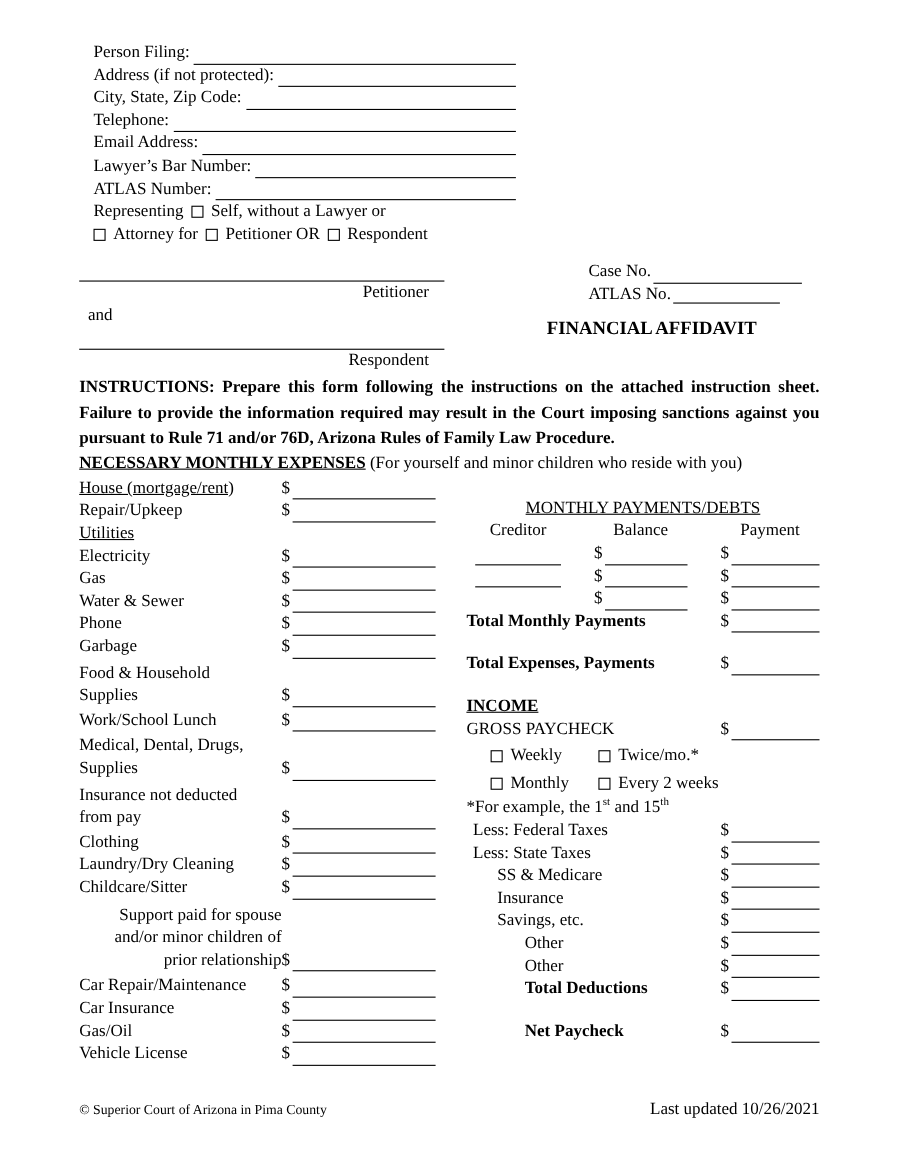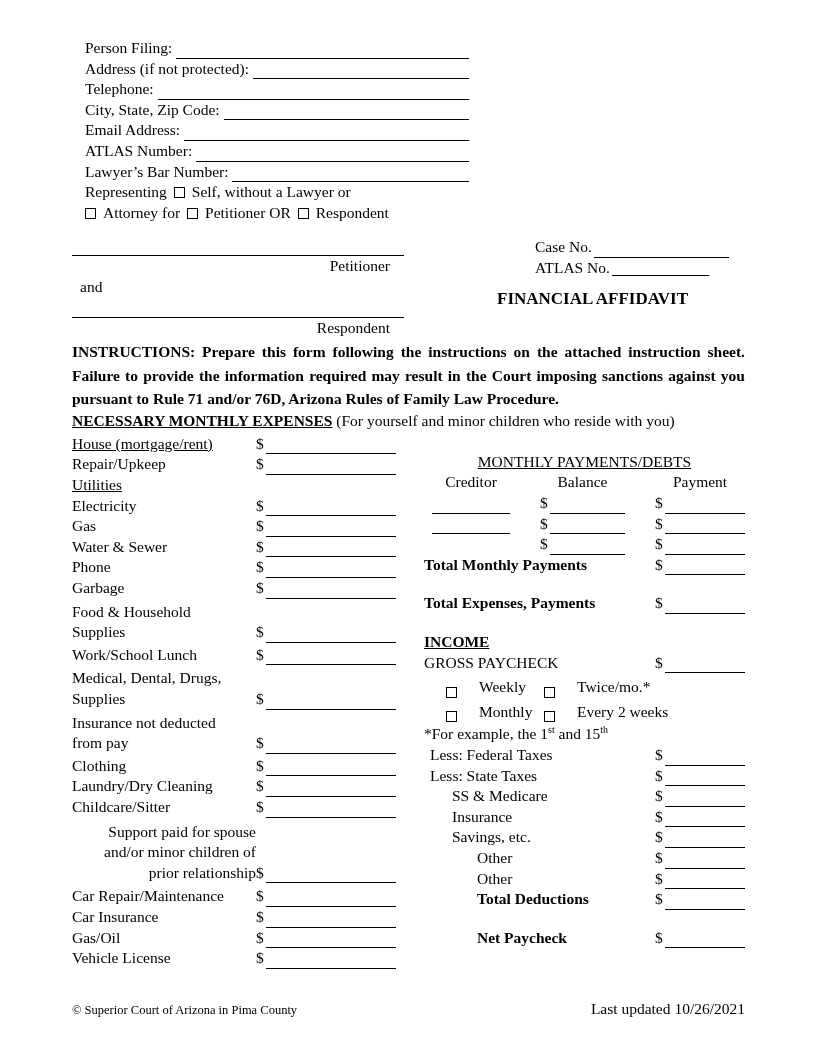--- a/index.html
+++ b/index.html
@@ -78,21 +78,21 @@
   
   .trow { display:flex; align-items:flex-end; }
   .trow .tl { flex:1; }
   .money { width:112px; display:flex; align-items:flex-end; padding-left:22px; flex:none; }
   .money .fline { flex:1; margin-left:2px; }
   .gap-above { margin-top:18px; }
 
   
   .income-head { font-weight:bold; text-decoration:underline; margin-top:18px; }
   .freq-row { display:flex; align-items:center; padding-left:6px; margin-top:4px; }
-  .freq { display:flex; align-items:flex-end; gap:22px;padding-left:16px; }
+  .freq { display:flex; align-items:center; gap:7px;padding-left:16px; }
   .freq.first { width:98px; }
   .note { margin-top:2px; }
   sup { font-size:10px; line-height:0; vertical-align:super; }
 
   .drow { display:flex; align-items:flex-end; }
   .drow .dl { flex:1; }
   .i0 .dl { padding-left:6px; }
   .i1 .dl { padding-left:28px; }
   .i2 .dl { padding-left:53px; }
   .net-label { padding-left:53px; }
@@ -109,37 +109,37 @@
   <div class="id-block">
     <div class="hf">
       <span class="hf-label">Person Filing:</span>
       <span class="fline"></span>
     </div>
     <div class="hf">
       <span class="hf-label">Address (if not protected):</span>
       <span class="fline"></span>
     </div>
     <div class="hf">
+      <span class="hf-label">City, State, Zip Code:</span>
+      <span class="fline"></span>
+    </div>
+    <div class="hf">
       <span class="hf-label">Telephone:</span>
       <span class="fline"></span>
     </div>
     <div class="hf">
-      <span class="hf-label">City, State, Zip Code:</span>
-      <span class="fline"></span>
-    </div>
-    <div class="hf">
       <span class="hf-label">Email Address:</span>
       <span class="fline"></span>
     </div>
     <div class="hf">
+      <span class="hf-label">Lawyer’s Bar Number:</span>
+      <span class="fline"></span>
+    </div>
+    <div class="hf">
       <span class="hf-label">ATLAS Number:</span>
-      <span class="fline"></span>
-    </div>
-    <div class="hf">
-      <span class="hf-label">Lawyer’s Bar Number:</span>
       <span class="fline"></span>
     </div>
     <div class="rep-row">
       <span>Representing</span>
       <span class="cb"></span>
       <span>Self, without a Lawyer or</span>
     </div>
     <div class="rep-row">
       <span class="cb"></span>
       <span>Attorney for</span>

